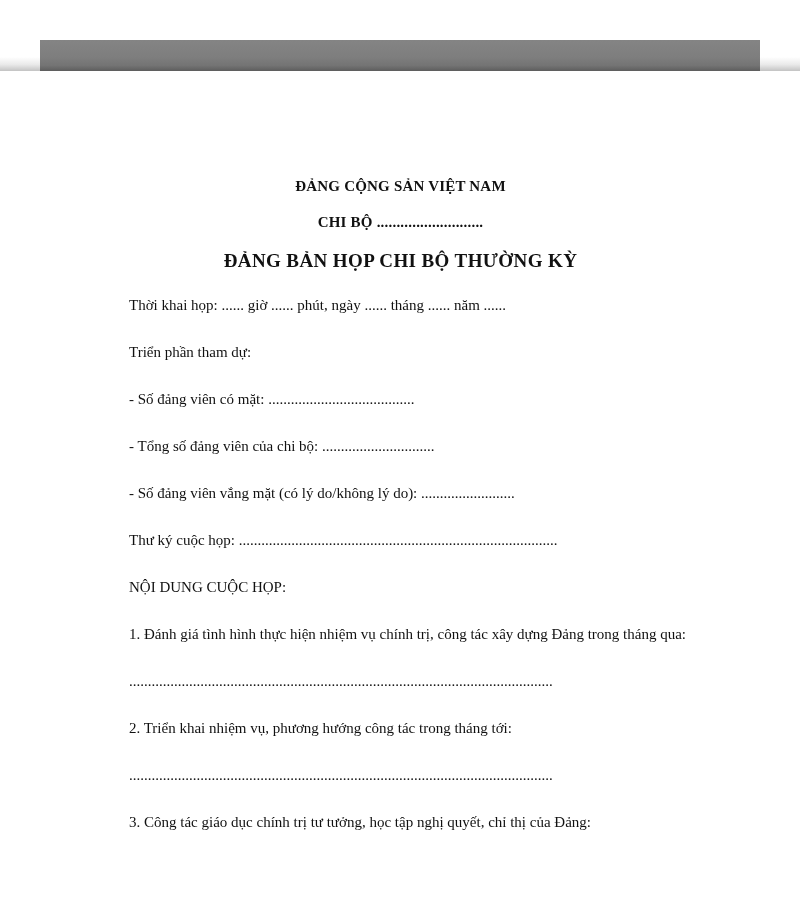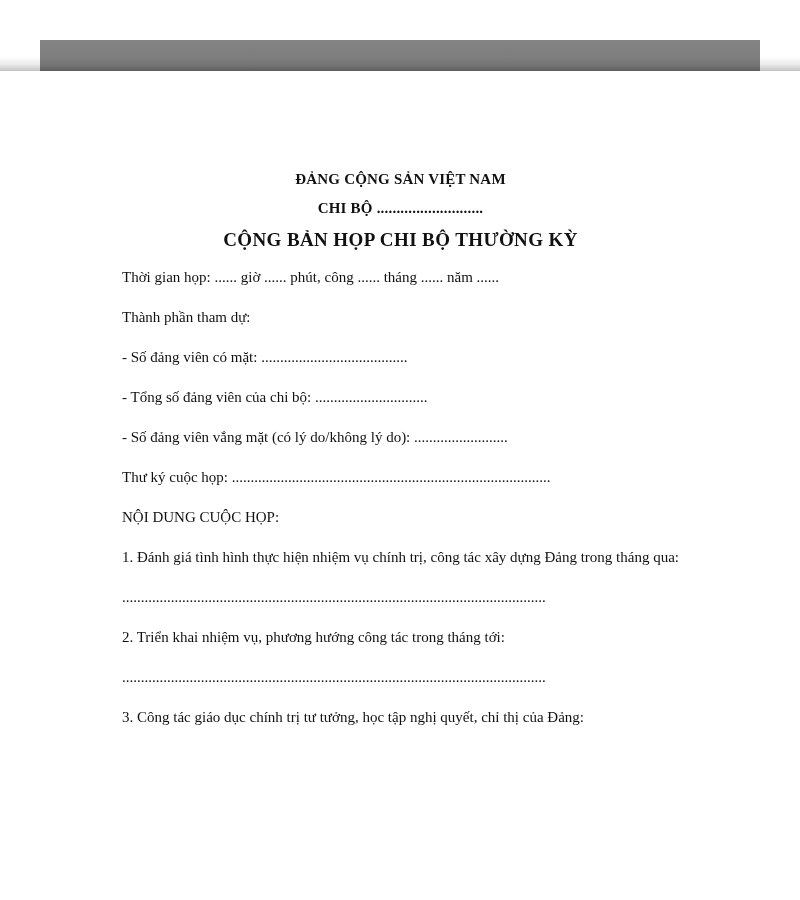--- a/index.html
+++ b/index.html
@@ -30,21 +30,21 @@
     width: 720px;
     height: 31px;
     background: linear-gradient(180deg, #848484 0%, #7e7e7e 55%, #747474 82%, #5d5d5d 100%);
   }
   .doc {
     position: absolute;
     left: 113px;
     top: 160px;
     width: 575px;
   }
-  .doc p, .doc h1 { margin: 9px; padding: 0; }
+  .doc p, .doc h1 { margin: 16px; padding: 0; }
   .center { text-align: center; }
   .hdr {
     font-weight: bold;
     font-size: 15px;
     line-height: 20px;
     letter-spacing: 0.2px;
   }
   .unit { margin-top: 13px; }
   .title {
     font-weight: bold;
@@ -72,26 +72,26 @@
 
 <div class="top-shadow"></div>
 <div class="top-bar"></div>
 
 <div class="doc">
 
   <p class="hdr center">ĐẢNG CỘNG SẢN VIỆT NAM</p>
 
   <p class="hdr center unit">CHI BỘ ...........................</p>
 
-  <h1 class="title center">CỘNG BẢN HỌP CHI BỘ THƯỜNG KỲ</h1>
+  <h1 class="title center">ĐẢNG BẢN HỌP CHI BỘ THƯỜNG KỲ</h1>
 
-  <p class="line mt-time">Thời gian họp: ...... giờ ...... phút, công ...... tháng ...... năm ......</p>
+  <p class="line mt-time">Thời khai họp: ...... giờ ...... phút, ngày ...... tháng ...... năm ......</p>
 
 
-  <p class="line mt-b24">Thành phần tham dự:</p>
+  <p class="line mt-b24">Triển phần tham dự:</p>
 
   <p class="line">- Số đảng viên có mặt: .......................................</p>
 
   <p class="line">- Tổng số đảng viên của chi bộ: ..............................</p>
 
   <p class="line">- Số đảng viên vắng mặt (có lý do/không lý do): .........................</p>
 
 
   <p class="line">Thư ký cuộc họp: .....................................................................................</p>
 

